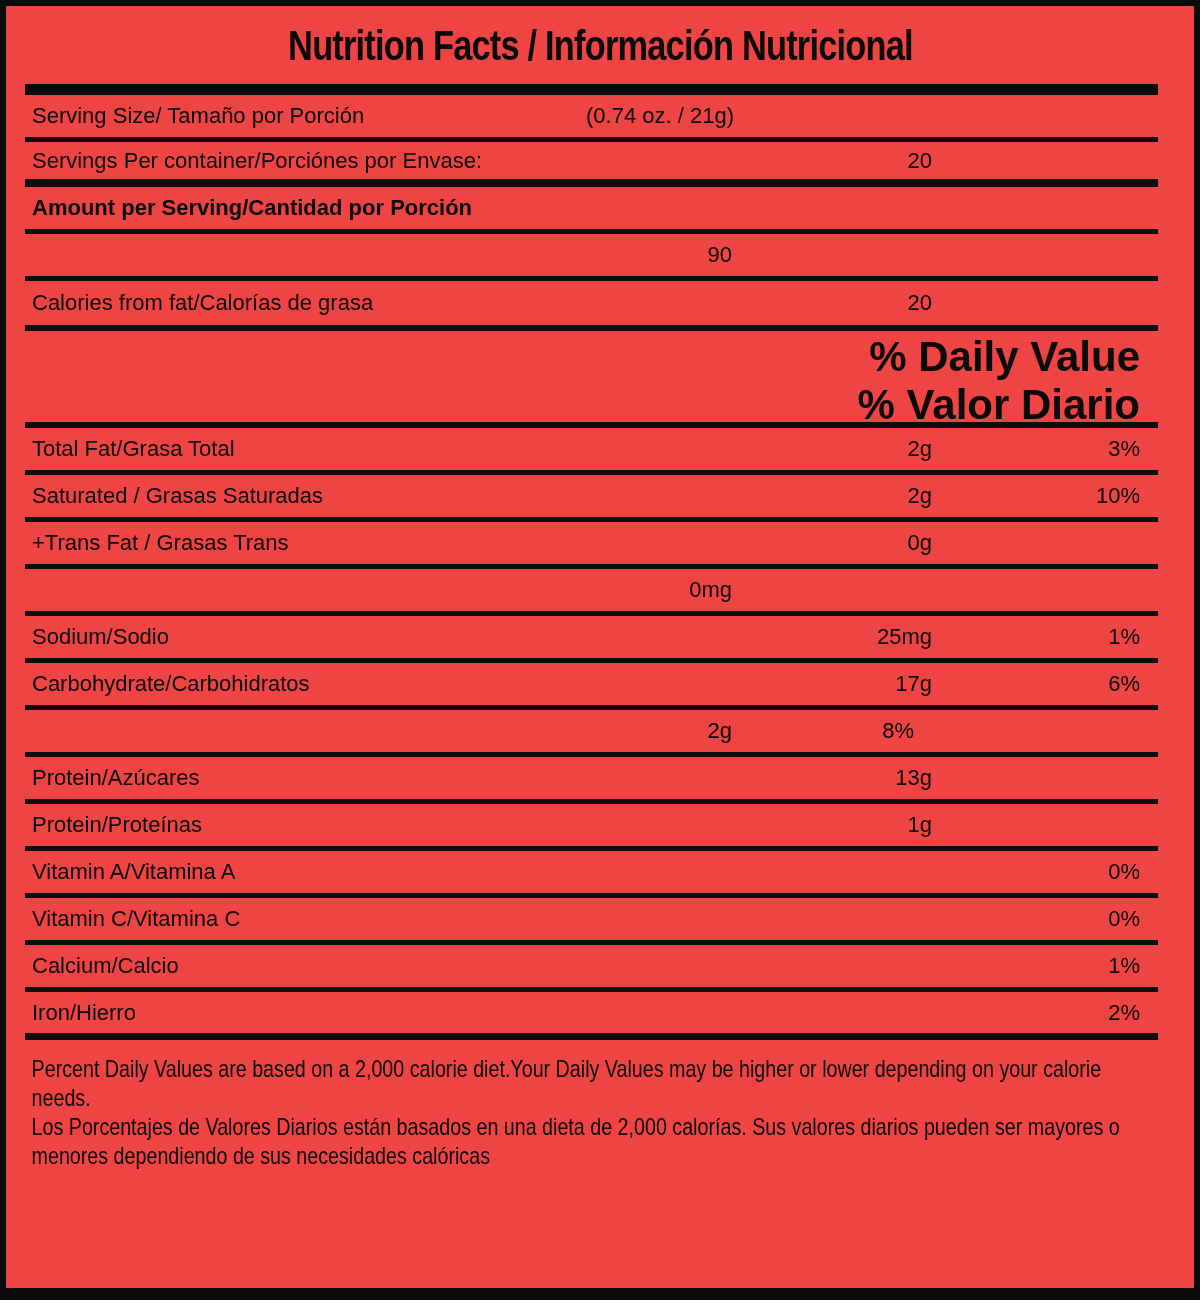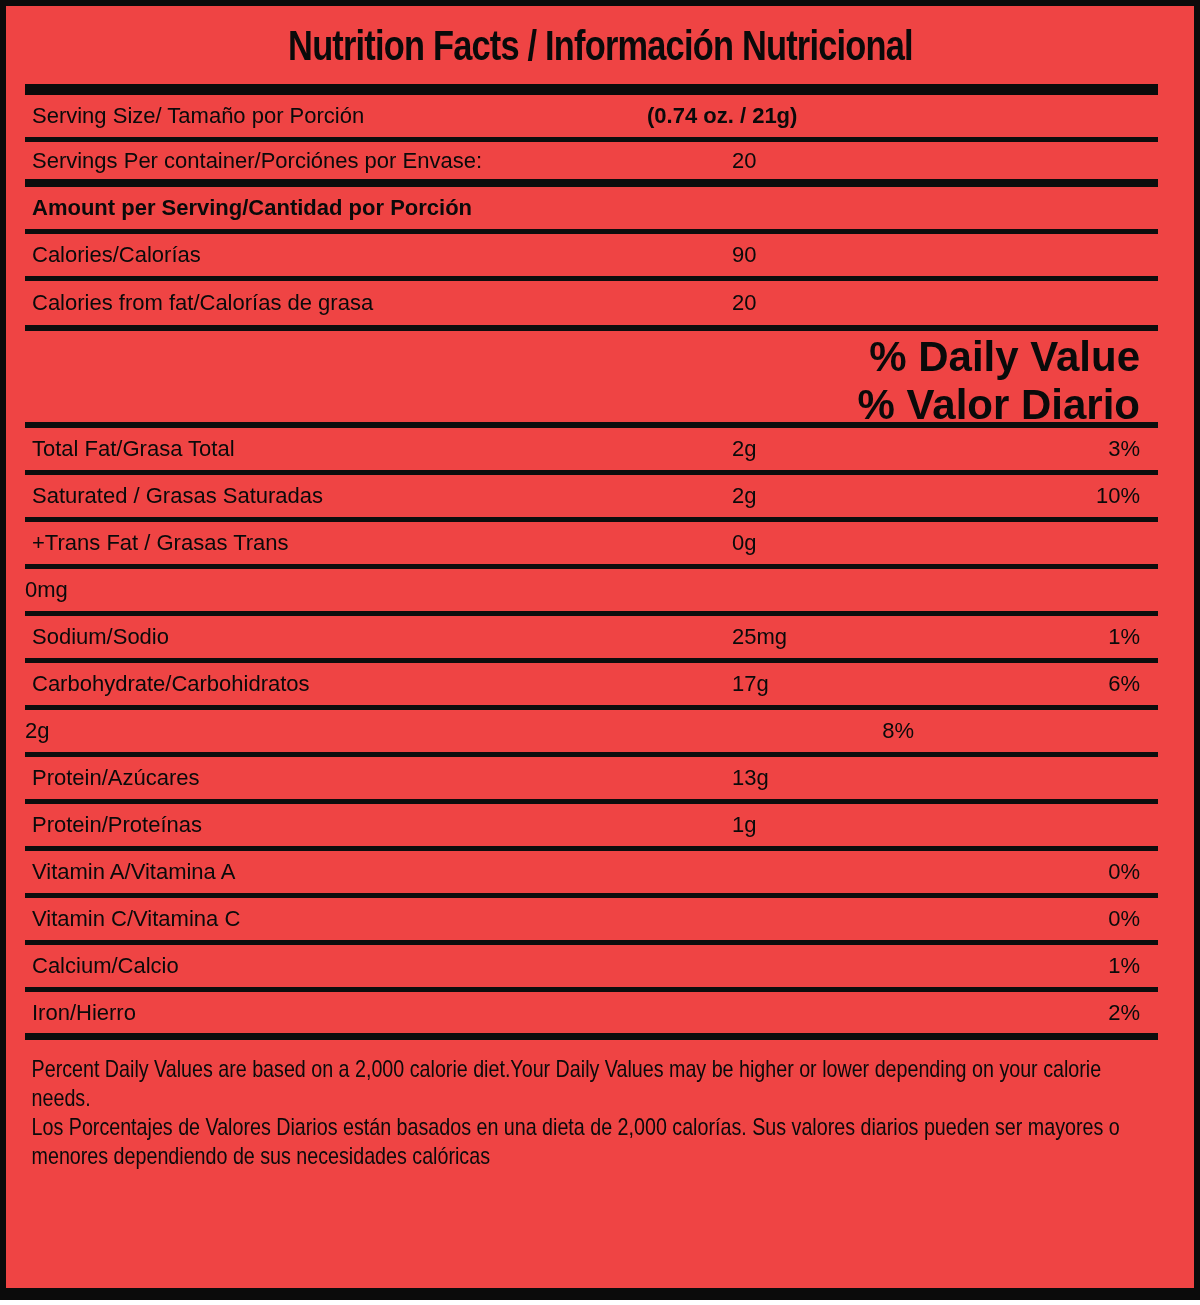--- a/index.html
+++ b/index.html
@@ -38,28 +38,28 @@
     display: grid;
     grid-template-columns: 1fr 200px 226px;
     align-items: center;
     height: 47px;
     border-bottom: 5px solid #0d0d0d;
     margin: 0 36px 0 19px;
     font-size: 22px;
     position: relative;
   }
   .row .lbl { padding-left: 7px; white-space: nowrap; }
-  .row .amt { text-align: left; white-space: nowrap; }
+  .row .amt { text-align: right; white-space: nowrap; }
   .row .pct { text-align: right; padding-right: 18px; white-space: nowrap; }
   .row.span-all .lbl { grid-column: 1 / -1; }
   .bold { font-weight: bold; }
 
   
   .row.serving { height: 47px; }
-  .serving-val { position: absolute; left: 622px; top: 0; height: 100%; display: flex; align-items: center; white-space: nowrap; font-weight: bold; }
+  .serving-val { position: absolute; left: 561px; top: 0; height: 100%; display: flex; align-items: center; white-space: nowrap; }
   .row.servings { height: 45px; border-bottom-width: 8px; }
   .row.heading { height: 47px; }
   .row.calories { height: 47px; }
   .row.calfat { height: 50px; border-bottom-width: 6px; }
   .row.iron { height: 48px; border-bottom-width: 7px; }
 
   
   .dv-heading {
     height: 97px;
     border-bottom: 6px solid #0d0d0d;
@@ -102,21 +102,20 @@
     <span class="lbl">Servings Per container/Porciónes por Envase:</span>
     <span class="amt">20</span>
     <span class="pct"></span>
   </div>
 
   <div class="row heading span-all">
     <span class="lbl bold">Amount per Serving/Cantidad por Porción</span>
   </div>
 
   <div class="row calories">
-    <span class="lbl">Calories/Calorías</span>
     <span class="amt">90</span>
     <span class="pct"></span>
   </div>
 
   <div class="row calfat">
     <span class="lbl">Calories from fat/Calorías de grasa</span>
     <span class="amt">20</span>
     <span class="pct"></span>
   </div>
 

